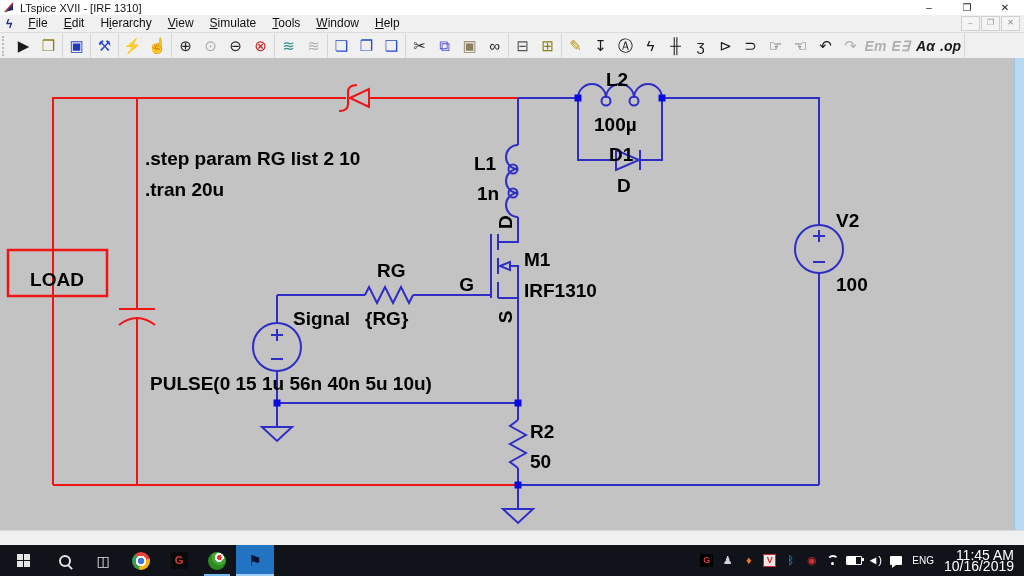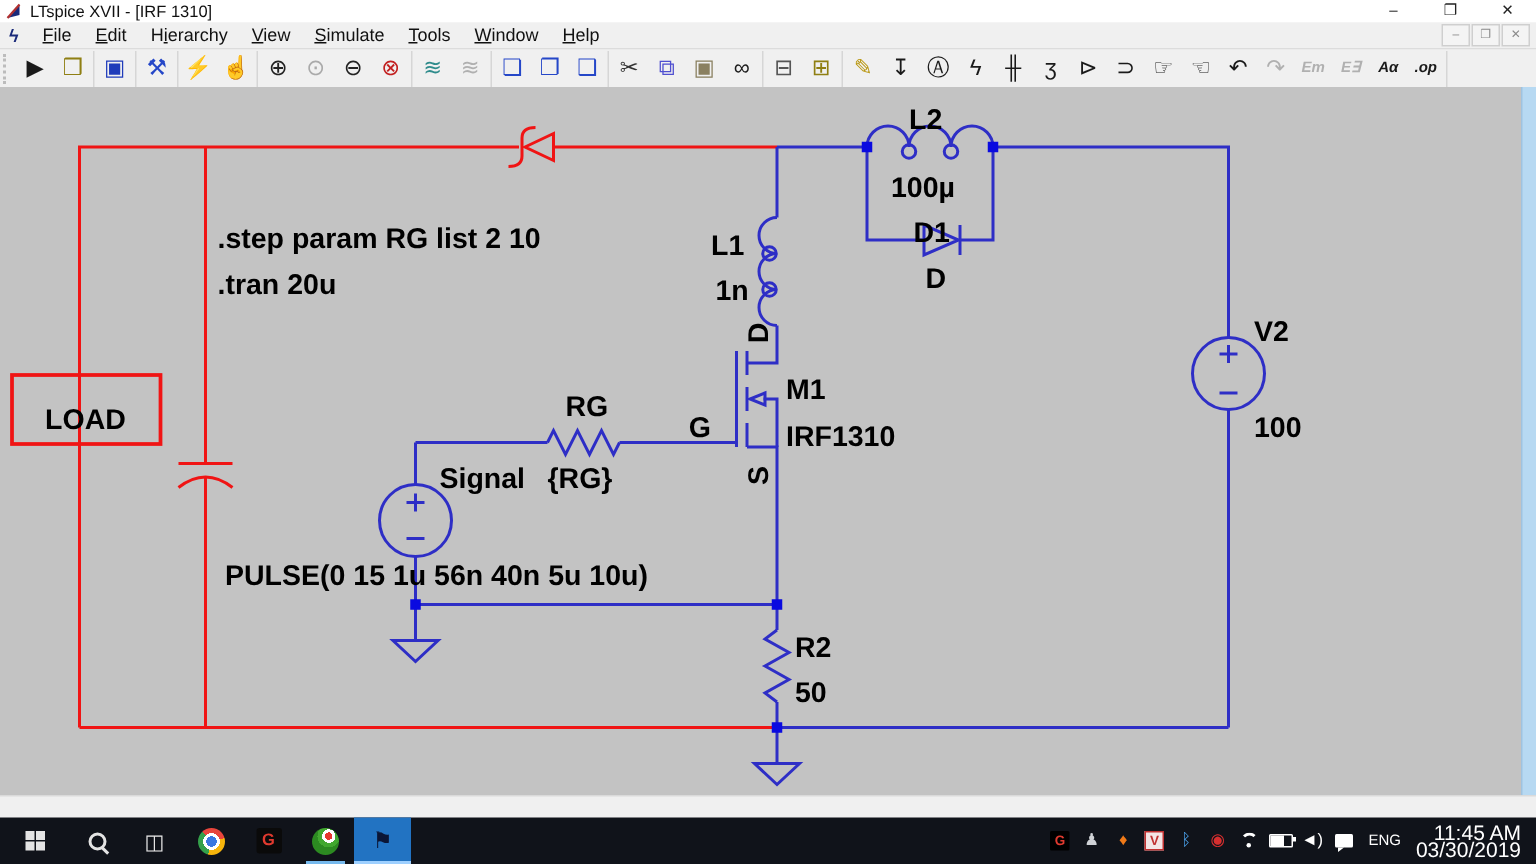--- a/index.html
+++ b/index.html
@@ -21,21 +21,21 @@
   .mdic{width:17px;height:13px;border:1px solid #cfcfcf;background:#f4f4f4;color:#8a8a8a;
     font-size:8px;line-height:12px;text-align:center;margin-left:1px;}
   
   #toolbar{position:absolute;left:0;top:33px;width:1024px;height:25px;background:#f0f0f0;
     border-bottom:1px solid #d0d0d0;display:flex;align-items:center;}
   #gripper{width:4px;height:20px;margin:0 2px;border-left:2px dotted #bcbcbc;}
   .tb-group{display:flex;align-items:center;padding:0 1px;border-right:1px solid #d6d6d6;height:24px;}
   .tb-btn{width:25px;height:23px;border:none;background:transparent;padding:0;margin:0;
     display:flex;align-items:center;justify-content:center;cursor:default;}
   .tb-ic{font-size:15px;line-height:1;}
-  .tb-ic.txt{font-size:10px;font-weight:bold;font-style:italic;}
+  .tb-ic.txt{font-size:14px;font-weight:bold;font-style:italic;}
   
   #canvas{position:absolute;left:0;top:58px;width:1024px;height:472px;background:#c3c3c3;}
   #schem{position:absolute;left:0;top:0;}
   #schem text{font-family:"Liberation Sans",sans-serif;font-weight:bold;font-size:19px;fill:#000;}
   #vscroll{position:absolute;left:1014px;top:0;width:10px;height:472px;background:#b7d9f2;
     border-left:1px solid #9fc3e0;border-right:1px solid #6e6e6e;}
   
   #statusbar{position:absolute;left:0;top:530px;width:1024px;height:15px;background:#f0f0f0;
     border-top:1px solid #dadada;font-size:10px;color:#333;line-height:15px;padding-left:6px;box-sizing:border-box;}
   
@@ -434,18 +434,18 @@
           <span class="tray-it">
             <span class="tray-glyph" style="color: rgb(255, 255, 255);">◄)</span>
           </span>
           <span class="tray-it">
             <span class="i-msg"></span>
           </span>
         </span>
       <span id="lang">ENG</span>
       <div id="clock">
         <div>11:45 AM</div>
-        <div>03/30/2019</div>
+        <div>10/16/2019</div>
       </div>
     </div>
   </div>
 
 </div>
 
 </body></html>

